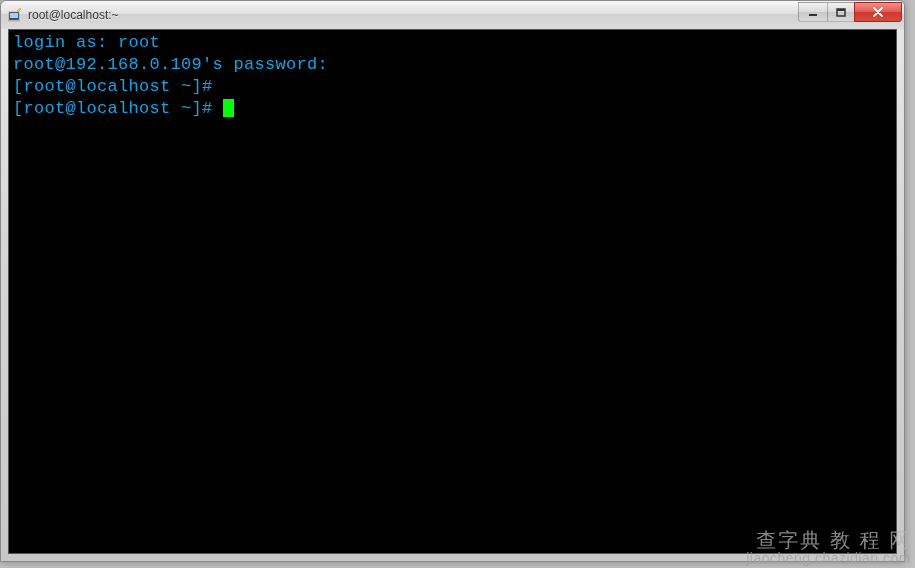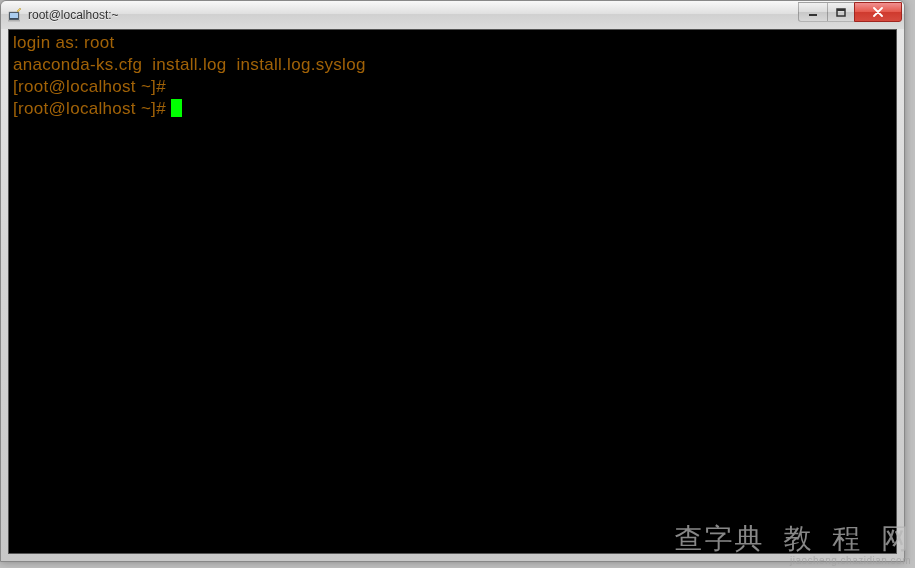--- a/index.html
+++ b/index.html
@@ -86,53 +86,53 @@
       top: 28px;
       left: 7px;
       right: 7px;
       bottom: 7px;
       background: #000;
       border: 1px solid #555;
       overflow: hidden;
       padding: 2px 4px;
     }
     .term-line {
-      font-family: Liberation Sans, sans-serif;
+      font-family: Liberation Mono, monospace;
       font-size: 17px;
       line-height: 22px;
-      color: #a16207;
+      color: #0ea5e9;
       white-space: pre;
       letter-spacing: 0.3px;
     }
     .cursor {
       display: inline-block;
       width: 11px;
       height: 18px;
       background: #00ff00;
       vertical-align: text-bottom;
       margin-bottom: 1px;
     }
     .watermark {
       position: absolute;
       right: 4px;
       bottom: 2px;
       text-align: right;
       line-height: 1.05;
       pointer-events: none;
     }
     .watermark .wm-main {
-      font-family: Liberation Mono, monospace;
-      font-size: 28px;
+      font-family: Liberation Sans, sans-serif;
+      font-size: 20px;
       color: rgba(180,180,180,0.75);
       letter-spacing: 2px;
       font-weight: 500;
     }
     .watermark .wm-sub {
       font-family: Arial, sans-serif;
-      font-size: 10px;
+      font-size: 14px;
       color: rgba(160,160,160,0.75);
       letter-spacing: 0.5px;
     }
     .blurred-back {
       position: absolute;
       top: 0;
       left: 130px;
       width: 660px;
       height: 10px;
       overflow: hidden;
@@ -186,21 +186,21 @@
       <div class="win-btn close">
         <svg viewBox="0 0 12 10">
             <path d="M2 1 L10 9 M10 1 L2 9" stroke="#fff" stroke-width="1.8" stroke-linecap="round"></path>
           </svg>
       </div>
     </div>
   </div>
 
   <div class="terminal-body">
     <div class="term-line">login as: root</div>
-    <div class="term-line">anaconda-ks.cfg  install.log  install.log.syslog</div>
+    <div class="term-line">root@192.168.0.109's password:</div>
     <div class="term-line">[root@localhost ~]#</div>
     <div class="term-line"><span>[root@localhost ~]# </span><span class="cursor"></span></div>
   </div>
 </div>
 
 <div class="watermark">
   <div class="wm-main">查字典 教 程 网</div>
   <div class="wm-sub">jiaocheng.chazidian.com</div>
 </div>
 

